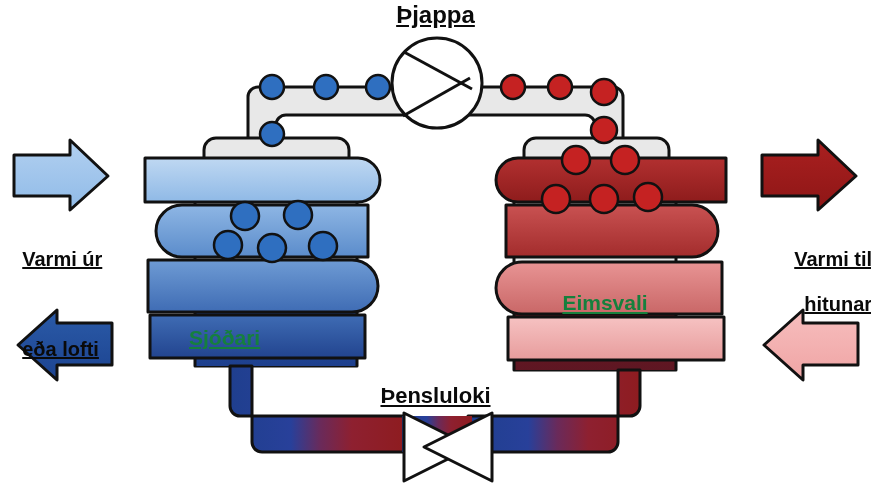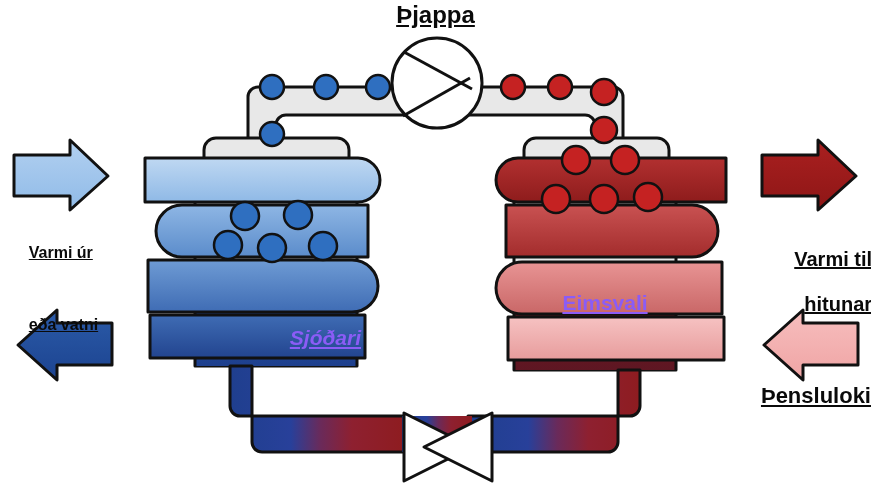--- a/index.html
+++ b/index.html
@@ -3,26 +3,26 @@
 <meta charset="utf-8">
 <style>
   html,body{margin:0;padding:0;background:#ffffff;}
   body{width:871px;height:488px;overflow:hidden;
        font-family:"Liberation Sans","DejaVu Sans",sans-serif;}
   #stage{position:relative;width:871px;height:488px;background:#fff;}
   #stage svg{position:absolute;left:0;top:0;}
   .lbl{position:absolute;font-weight:700;line-height:1.12;white-space:pre;}
   .lbl span{text-decoration:underline;}
   .lbl-dark{color:#0a0a0a;}
-  .lbl-white{color:#8b5cf6;}
+  .lbl-white{color:#15803d;}
   #t-compressor{left:0;top:2px;width:871px;text-align:center;font-size:24px;}
-  #t-valve{left:0;top:384px;width:871px;text-align:right;font-size:22px;}
-  #t-left-src{left:11px;top:226px;font-size:16px;text-align:left;}
+  #t-valve{left:0;top:384px;width:871px;text-align:center;font-size:22px;}
+  #t-left-src{left:0;top:226px;font-size:20px;text-align:left;}
   #t-right-out{left:772px;top:226px;font-size:20px;text-align:right;}
-  #t-boiler{left:189px;top:326px;width:172px;text-align:right;font-size:21px;font-style:italic;}
+  #t-boiler{left:189px;top:326px;width:172px;text-align:left;font-size:21px;}
   #t-condenser{left:519px;top:291px;width:172px;text-align:center;font-size:21px;}
 </style>
 </head>
 <body>
 
 <div id="stage">
 
   <svg width="871" height="488" viewBox="0 0 871 488">
     <defs>
 
@@ -222,21 +222,21 @@
     </g>
   </svg>
 
   <div class="lbl lbl-dark" id="t-compressor"><span>Þjappa</span></div>
 
   <div class="lbl lbl-dark" id="t-valve"><span>Þensluloki</span></div>
 
   <div class="lbl lbl-dark" id="t-left-src">
     <span>Varmi úr</span><br>
     <br>
-    <span>eða vatni</span>
+    <span>eða lofti</span>
   </div>
 
   <div class="lbl lbl-dark" id="t-right-out">
     <span>Varmi til</span><br>
     <span>hitunar</span>
   </div>
 
   <div class="lbl lbl-white" id="t-boiler"><span>Sjóðari</span></div>
 
   <div class="lbl lbl-white" id="t-condenser"><span>Eimsvali</span></div>

